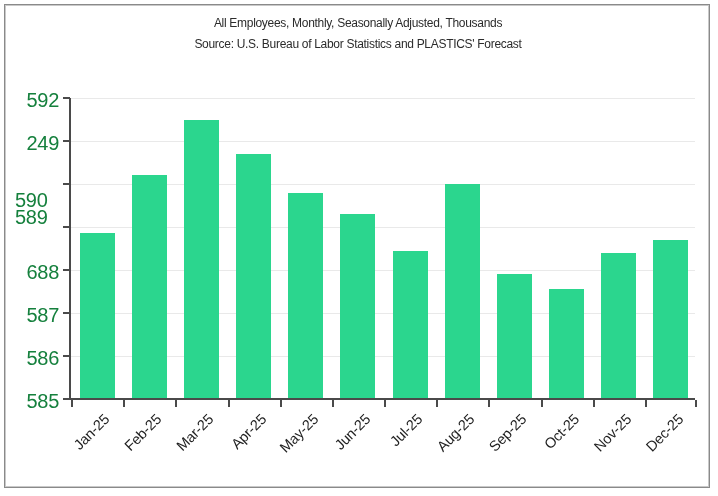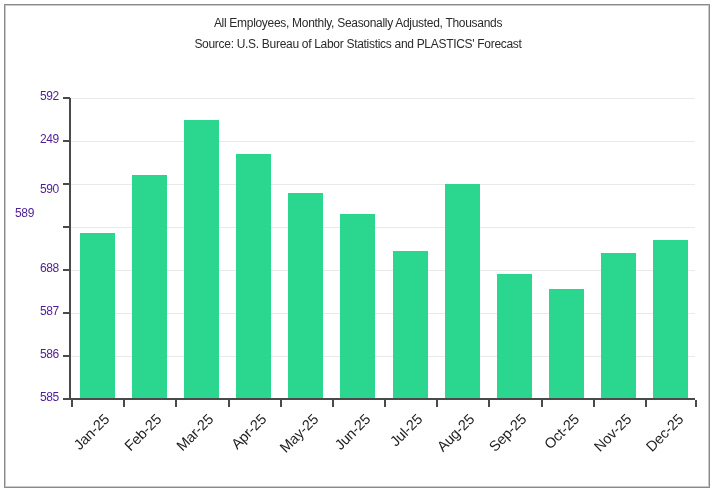--- a/index.html
+++ b/index.html
@@ -96,22 +96,22 @@
     position: absolute;
     top: 302px;
     width: 2px;
     height: 7px;
     background: #4a4a4a;
   }
 
   .y-tick-label {
     position: absolute;
     right: 712px; 
-    font-size: 12px;
-    color: #4c1d95;
+    font-size: 20px;
+    color: #15803d;
     letter-spacing: -0.3px;
     white-space: nowrap;
   }
 
   .bar {
     position: absolute;
     background: #2BD68E;
     bottom: 1px;
   }
 
@@ -185,21 +185,21 @@
         <div class="x-tick-mark" style="left: 523.667px;"></div>
         <div class="x-tick-mark" style="left: 575.833px;"></div>
         <div class="x-tick-mark" style="left: 626px;"></div>
       </div>
     <div id="y-labels">
         <div class="y-tick-label" style="right: auto; left: -54px; width: 44px; text-align: right; top: 292px;">585</div>
         <div class="y-tick-label" style="right: auto; left: -54px; width: 44px; text-align: right; top: 249px;">586</div>
         <div class="y-tick-label" style="right: auto; left: -54px; width: 44px; text-align: right; top: 206px;">587</div>
         <div class="y-tick-label" style="right: auto; left: -54px; width: 44px; text-align: right; top: 163px;">688</div>
         <div class="y-tick-label" style="right: auto; left: -54px; width: 44px; text-align: left; top: 108px;">589</div>
-        <div class="y-tick-label" style="right: auto; left: -54px; width: 44px; text-align: right; top: 84px;">590</div>
+        <div class="y-tick-label" style="right: auto; left: -54px; width: 44px; text-align: left; top: 91px;">590</div>
         <div class="y-tick-label" style="right: auto; left: -54px; width: 44px; text-align: right; top: 34px;">249</div>
         <div class="y-tick-label" style="right: auto; left: -54px; width: 44px; text-align: right; top: -9px;">592</div>
       </div>
     <div id="x-labels">
         <div class="x-tick-label" style="left: -19.9167px; top: 313px; width: 52px; text-align: right;">Jan-25</div>
         <div class="x-tick-label" style="left: 32.25px; top: 313px; width: 52px; text-align: right;">Feb-25</div>
         <div class="x-tick-label" style="left: 84.4167px; top: 313px; width: 52px; text-align: right;">Mar-25</div>
         <div class="x-tick-label" style="left: 136.583px; top: 313px; width: 52px; text-align: right;">Apr-25</div>
         <div class="x-tick-label" style="left: 188.75px; top: 313px; width: 52px; text-align: right;">May-25</div>
         <div class="x-tick-label" style="left: 240.917px; top: 313px; width: 52px; text-align: right;">Jun-25</div>

